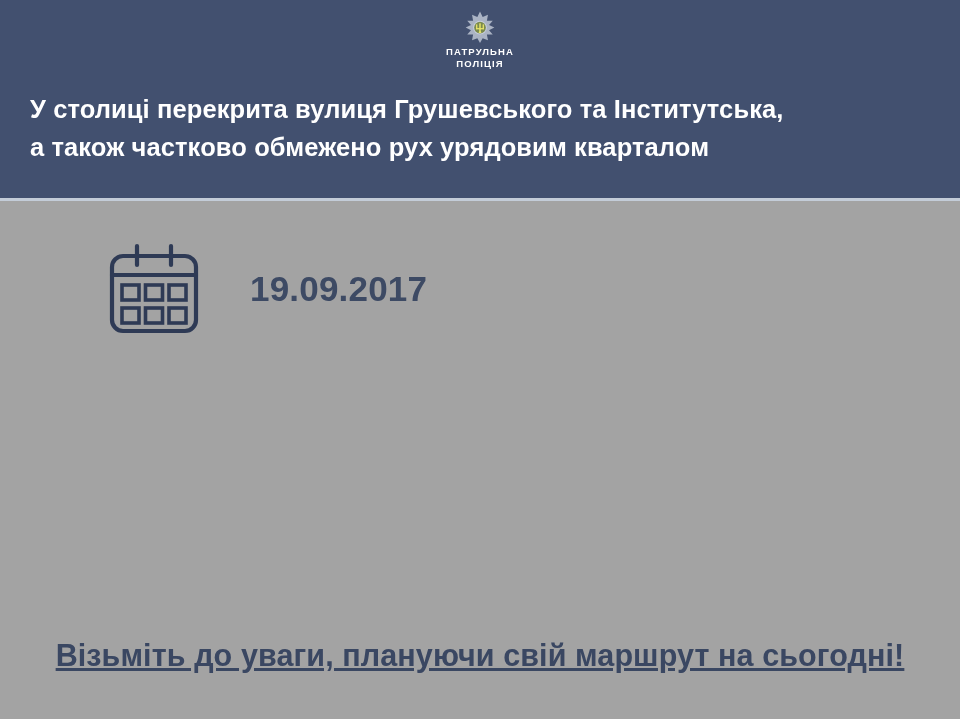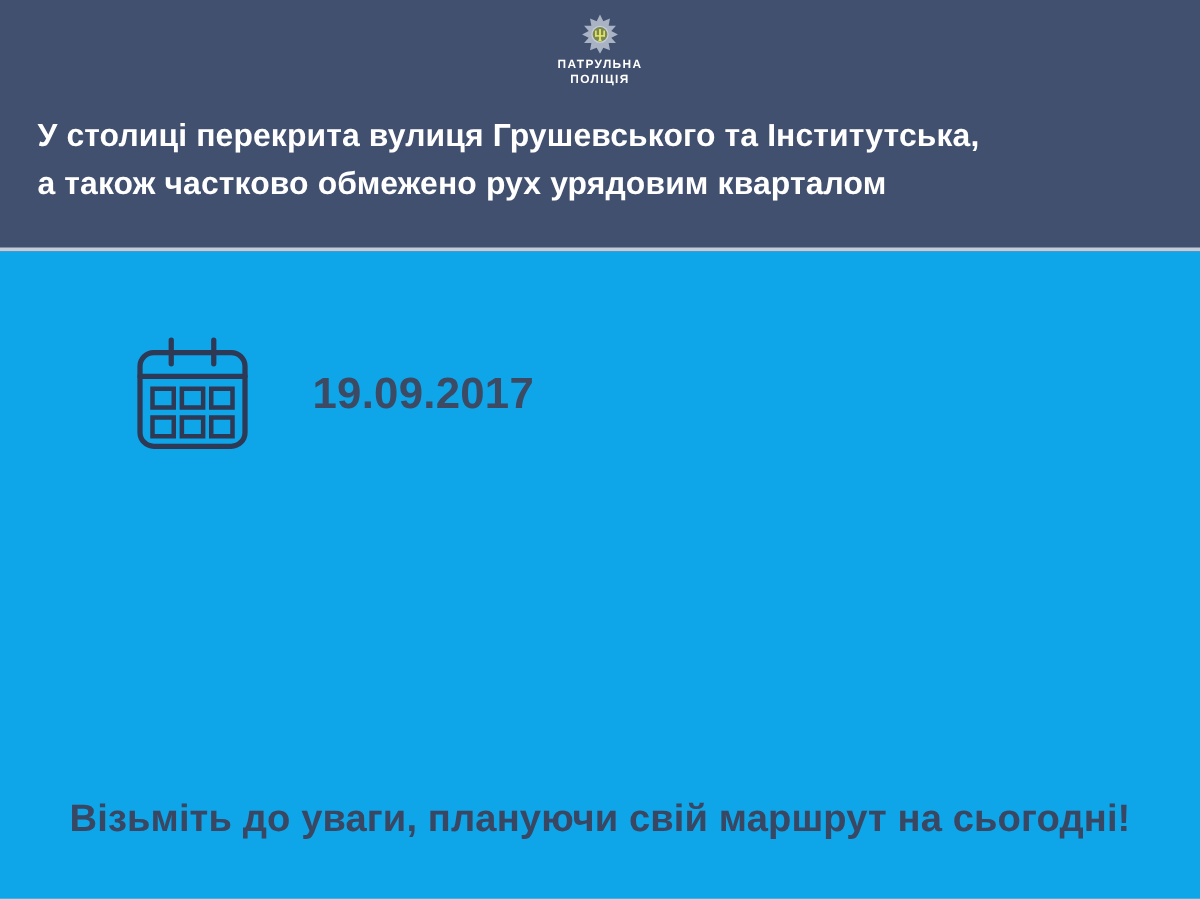--- a/index.html
+++ b/index.html
@@ -12,21 +12,21 @@
   body {
     font-family: "Liberation Sans", "DejaVu Sans", sans-serif;
     background: #fdfdfb;
     overflow: hidden;
   }
 
   .poster {
     position: relative;
     width: 960px;
     height: 719px;
-    background: #0ea5e9;
+    background: #a3a3a3;
     display: flex;
     flex-direction: column;
   }
 
   
   .header-band {
     position: relative;
     width: 100%;
     height: 201px;
     background: #42506f;
@@ -68,21 +68,21 @@
     font-size: 25.5px;
     font-weight: bold;
     line-height: 38px;
     letter-spacing: 0.1px;
   }
 
   
   .info-rows {
     flex: 1 1 auto;
     position: relative;
-    padding-top: 54px;
+    padding-top: 28px;
   }
 
   .info-row {
     display: flex;
     align-items: center;
     height: 120px;
     padding-left: 104px;
   }
 
   .info-row.location-row {
@@ -114,20 +114,21 @@
   
   .footer-note {
     width: 100%;
     text-align: center;
     color: #3a4762;
     font-size: 30.5px;
     font-weight: bold;
     letter-spacing: 0.1px;
     padding-bottom: 46px;
     white-space: nowrap;
+    text-decoration: underline;
   }
 </style>
 </head>
 <body>
 
 <div class="poster">
 
   <div class="header-band">
 
     <div class="brand">

